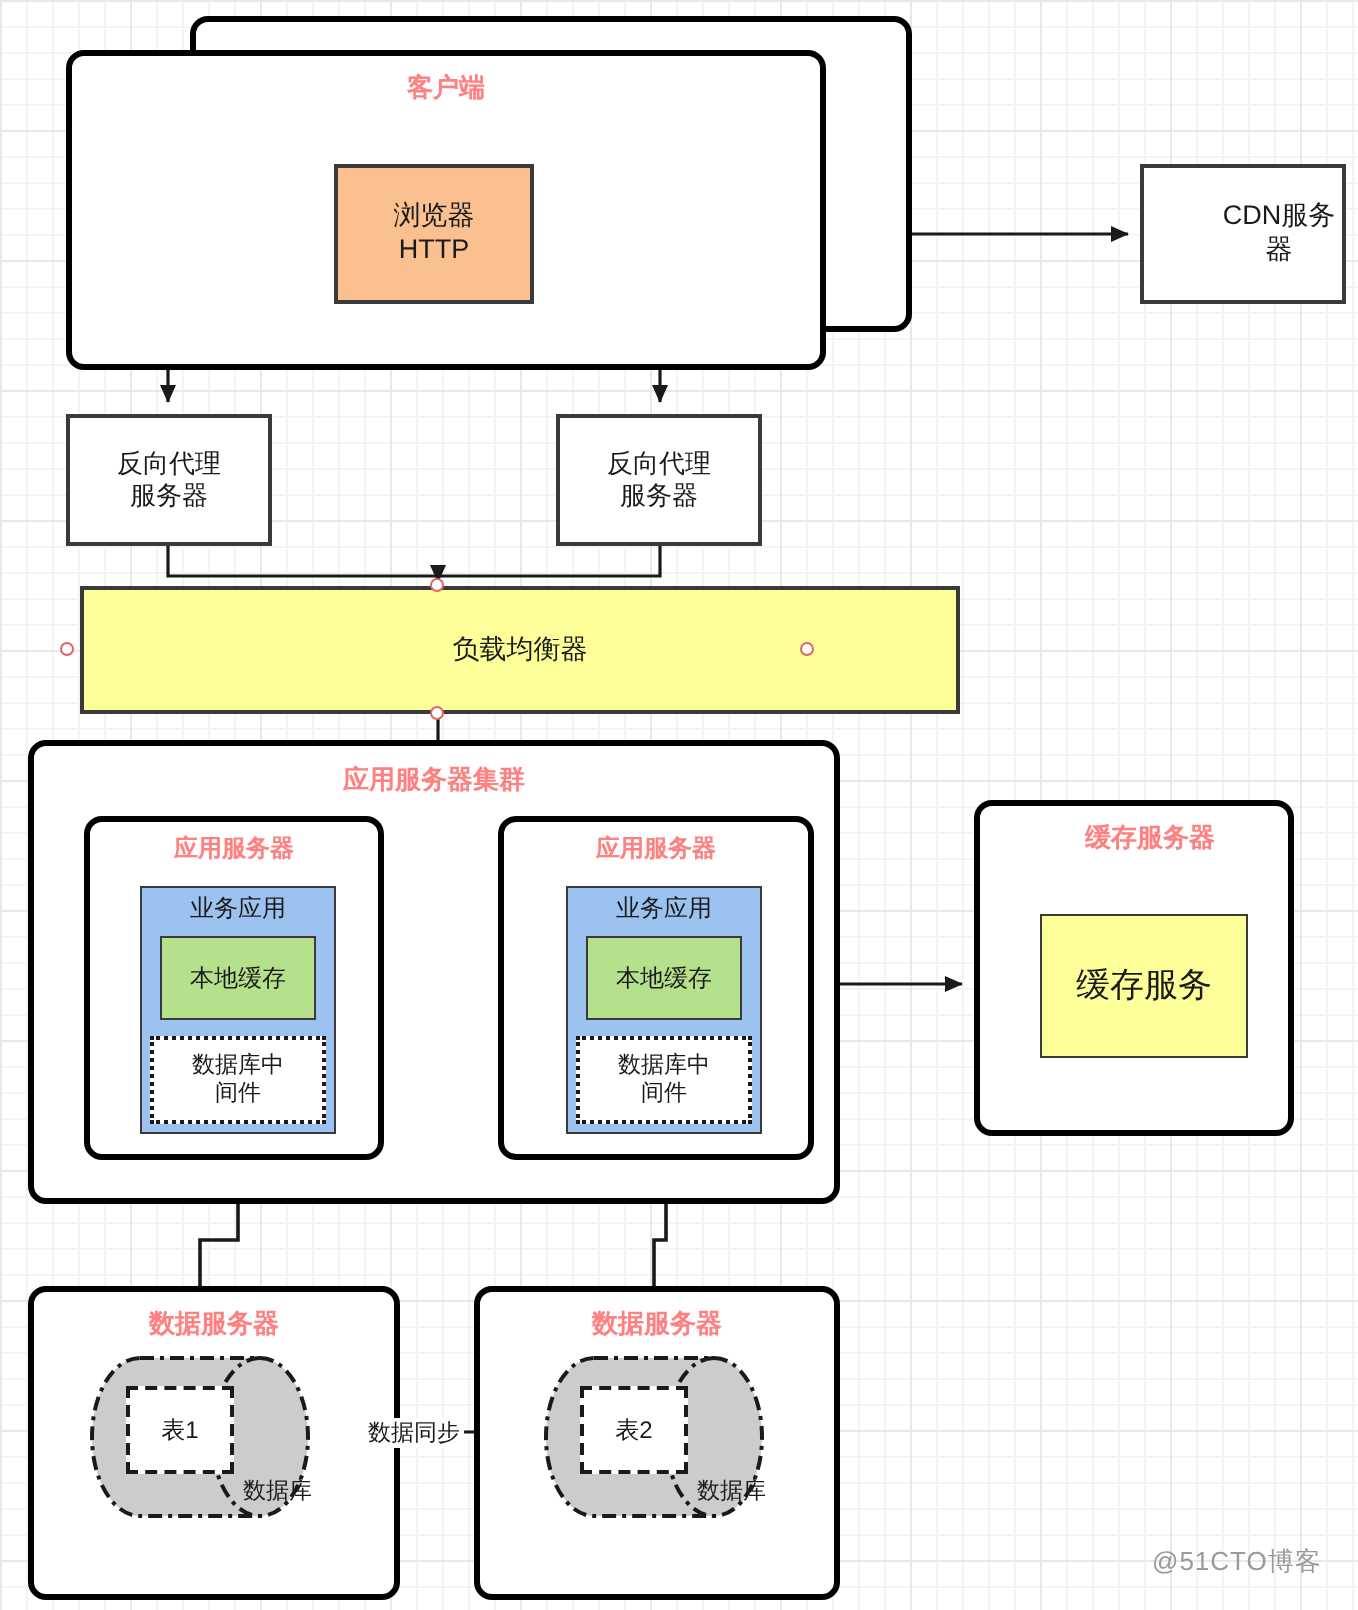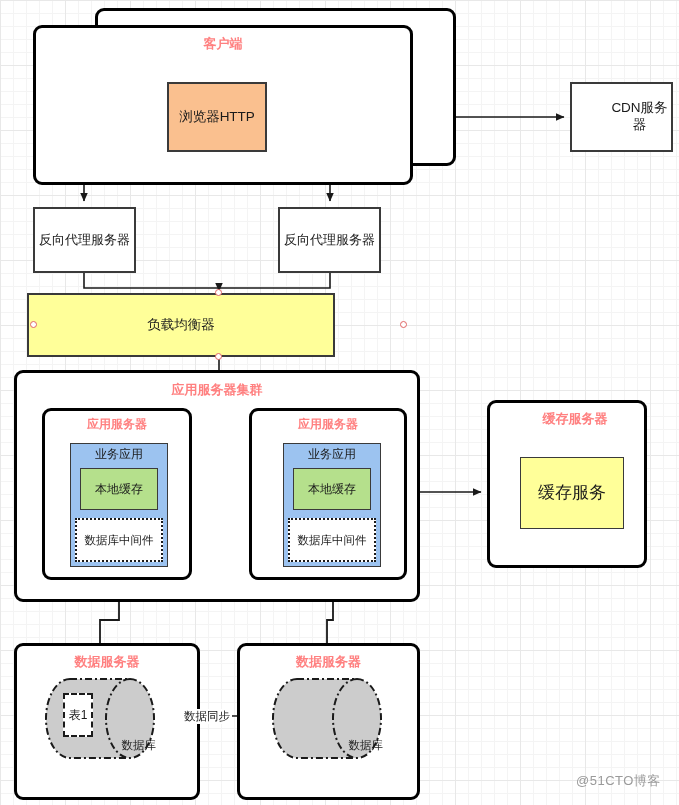--- a/index.html
+++ b/index.html
@@ -50,21 +50,21 @@
     left: 0;
     right: 0;
     text-align: center;
     color: #ff8080;
     font-size: 13px;
     font-weight: bold;
     pointer-events: none;
   }
   .label-stack {
     display: flex;
-    flex-direction: row;
+    flex-direction: column;
     align-items: center;
     justify-content: center;
     width: 100%;
   }
   svg.wires {
     position: absolute;
     left: 0;
     top: 0;
     width: 679px;
     height: 805px;
@@ -169,21 +169,21 @@
     </div>
   </div>
 
   <div class="node plain-box" style="left:278px; top:207px; width:103px; height:66px; z-index:3; font-size:13px;">
     <div class="label-stack">
       <span>反向代理</span>
       <span>服务器</span>
     </div>
   </div>
 
-  <div class="node" style="left:27px; top:293px; width:308px; height:64px; background:#ffff99; border:2px solid #3a3a3a; z-index:3; font-size:13.5px;">
+  <div class="node" style="left:40px; top:293px; width:440px; height:64px; background:#ffff99; border:2px solid #3a3a3a; z-index:3; font-size:13.5px;">
     <span>负载均衡器</span>
   </div>
   <div class="handle" style="left:215px; top:289px; z-index:4;"></div>
   <div class="handle" style="left:30px; top:321px; z-index:4;"></div>
   <div class="handle" style="left:400px; top:321px; z-index:4;"></div>
   <div class="handle" style="left:215px; top:353px; z-index:4;"></div>
 
   <div class="node container-box" style="left:14px; top:370px; width:406px; height:232px; z-index:2;">
     <div class="title-red" style="top:9px;">应用服务器集群</div>
   </div>
@@ -228,32 +228,35 @@
   </div>
 
   <div class="node container-box" style="left:14px; top:643px; width:186px; height:157px; z-index:2;">
     <div class="title-red" style="top:8px;">数据服务器</div>
   </div>
 
   <svg class="cyl" style="left:44px; top:677px; width:112px; height:83px; z-index:3;" viewBox="0 0 112 83">
     <path d="M26,2 L86,2 A24,39.5 0 0 1 86,81 L26,81 A24,39.5 0 0 1 26,2 Z" fill="#cccccc" stroke="#1a1a1a" stroke-width="2" stroke-dasharray="7,3,2,3"></path>
     <path d="M86,2 A24,39.5 0 0 0 86,81" fill="none" stroke="#1a1a1a" stroke-width="2" stroke-dasharray="7,3,2,3"></path>
   </svg>
-  <div class="node" style="left:63px; top:693px; width:30px; height:44px; background:#ffffff; border:2px dashed #1a1a1a; z-index:4; font-size:12px;">
+  <div class="node" style="left:63px; top:693px; width:54px; height:44px; background:#ffffff; border:2px dashed #1a1a1a; z-index:4; font-size:12px;">
     <span>表1</span>
   </div>
   <div class="cyl-cap-text" style="left:44px; top:738px; width:112px; z-index:4;">数据库</div>
 
   <div class="node container-box" style="left:237px; top:643px; width:183px; height:157px; z-index:2;">
     <div class="title-red" style="top:8px;">数据服务器</div>
   </div>
 
   <svg class="cyl" style="left:271px; top:677px; width:112px; height:83px; z-index:3;" viewBox="0 0 112 83">
     <path d="M26,2 L86,2 A24,39.5 0 0 1 86,81 L26,81 A24,39.5 0 0 1 26,2 Z" fill="#cccccc" stroke="#1a1a1a" stroke-width="2" stroke-dasharray="7,3,2,3"></path>
     <path d="M86,2 A24,39.5 0 0 0 86,81" fill="none" stroke="#1a1a1a" stroke-width="2" stroke-dasharray="7,3,2,3"></path>
   </svg>
+  <div class="node" style="left:290px; top:693px; width:54px; height:44px; background:#ffffff; border:2px dashed #1a1a1a; z-index:4; font-size:12px;">
+    <span>表2</span>
+  </div>
   <div class="cyl-cap-text" style="left:271px; top:738px; width:112px; z-index:4;">数据库</div>
 
   <div class="edge-label" style="left:182px; top:709px; z-index:5;">数据同步</div>
 
   <div class="watermark" style="left:576px; top:772px; z-index:6;">@51CTO博客</div>
 
 </div>
 
 </body></html>

